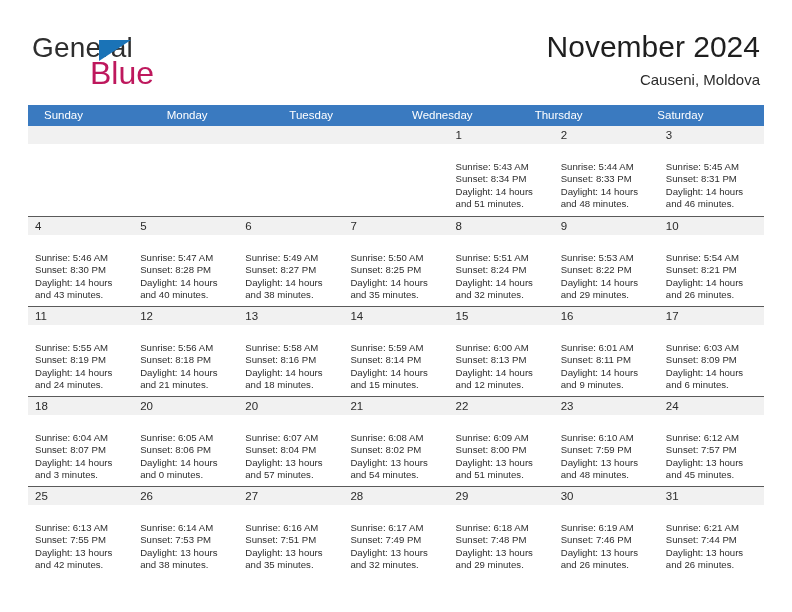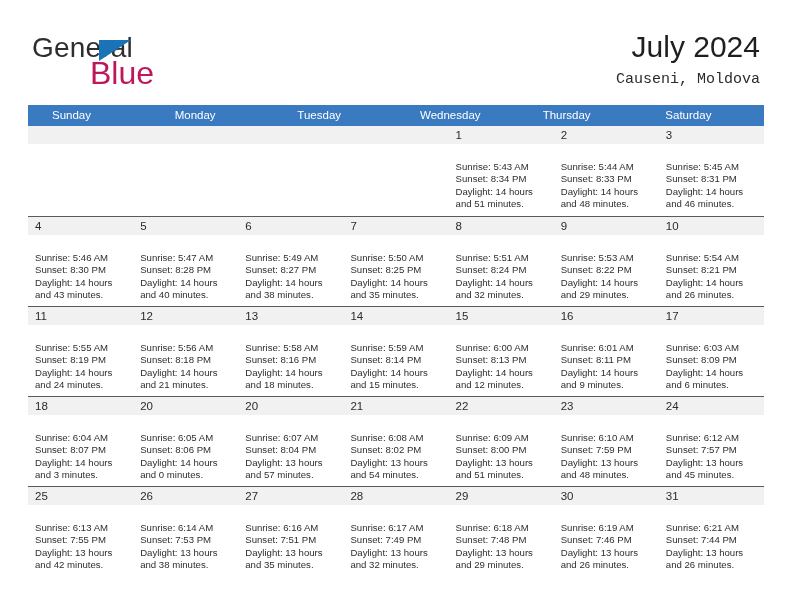--- a/index.html
+++ b/index.html
@@ -74,42 +74,41 @@
     color: #1f1f1f;
     line-height: 38px;
     white-space: nowrap;
   }
   .cal-subtitle {
     font-size: 15px;
     color: #2b2b2b;
     line-height: 22px;
     margin-top: 3px;
     white-space: nowrap;
-    font-family: Liberation Mono, monospace;
   }
 
   
   .calendar {
     position: absolute;
     left: 28px;
     top: 105px;
     width: 736px;
   }
 
   .dow-row {
     display: flex;
     background: #3a7ac0;
     height: 21px;
   }
   .dow {
     flex: 1 1 0;
     color: #ffffff;
     font-size: 11.5px;
     line-height: 21px;
-    padding-left: 24px;
+    padding-left: 16px;
     box-sizing: border-box;
     overflow: hidden;
     white-space: nowrap;
   }
 
   .week {
     display: flex;
     height: 90px;
     border-top: 1px solid #5a5a5a;
     box-sizing: border-box;
@@ -156,21 +155,21 @@
 
   <div class="topbar">
 
     <div class="logo">
       <span class="logo-general">General</span>
       <span class="logo-tri"></span>
       <span class="logo-blue">Blue</span>
     </div>
 
     <div class="title-block">
-      <div class="cal-title">July 2024</div>
+      <div class="cal-title">November 2024</div>
       <div class="cal-subtitle">Causeni, Moldova</div>
     </div>
 
   </div>
 
   <div class="calendar">
     <div class="dow-row">
         <div class="dow">Sunday</div>
         <div class="dow">Monday</div>
         <div class="dow">Tuesday</div>

